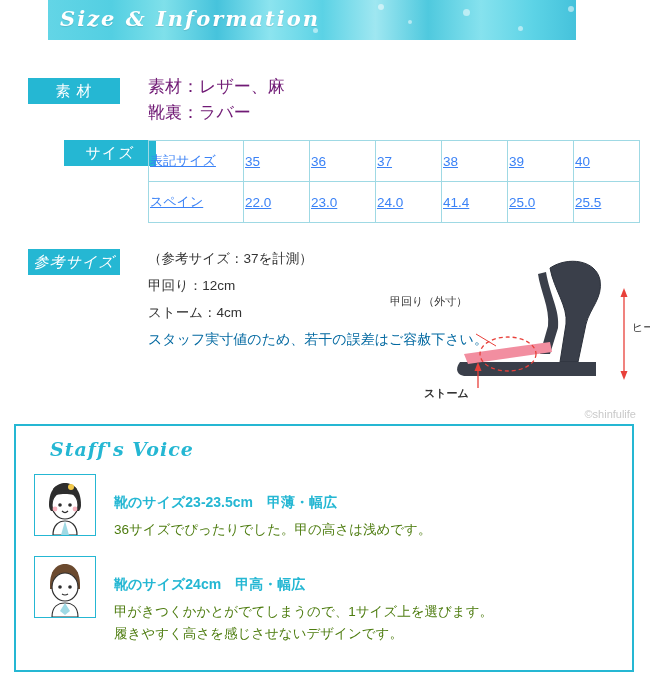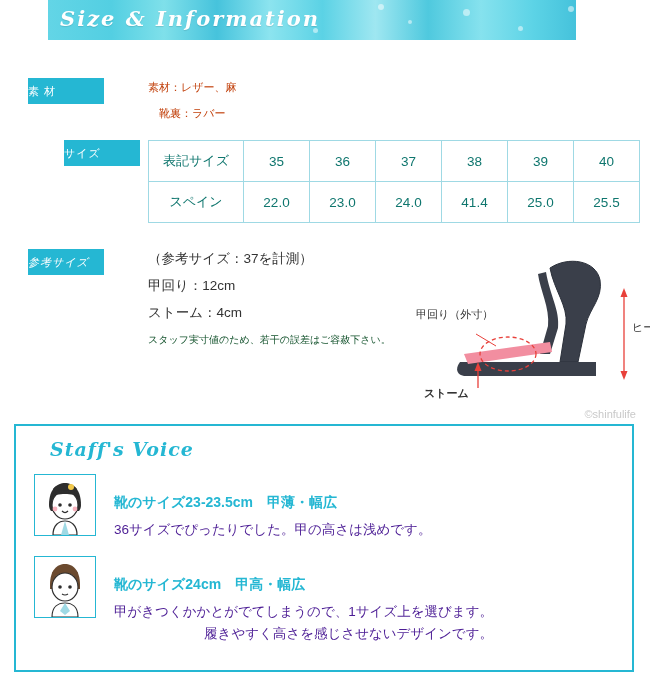--- a/index.html
+++ b/index.html
@@ -45,72 +45,71 @@
     letter-spacing: 2px;
     color: #ffffff;
     text-shadow: 0 1px 1px rgba(0,0,0,0.12);
   }
 
   
   .chip {
     position: absolute;
     background: #25b7d3;
     color: #ffffff;
-    font-size: 11px;
-    text-align: left;
+    font-size: 15px;
+    text-align: center;
     line-height: 26px;
     height: 26px;
-    width: 76px;
+    width: 92px;
     letter-spacing: 1px;
   }
   #chip-material { left: 28px; top: 78px; }
   #chip-size     { left: 28px; top: 140px; margin-left: 36px; }
   #chip-ref      { left: 28px; top: 249px; font-style: italic; }
 
   
   .material-lines {
     position: absolute;
     left: 148px;
     top: 74px;
-    font-size: 11px;
+    font-size: 17px;
     line-height: 26px;
-    color: #c2410c;
-    text-align: center;
+    color: #701a75;
   }
 
   
   .size-table {
     position: absolute;
     left: 148px;
     top: 140px;
     border-collapse: collapse;
   }
   .size-table td {
     border: 1px solid #9fd9e4;
     font-size: 13.5px;
-    text-align: center;
     height: 38px;
-    color: #0f766e;
+    color: #3b82f6;
+    text-decoration: underline;
   }
   .size-table td.hdr {
     width: 92px;
     font-size: 13px;
   }
   .size-table td.val { width: 63px; }
 
   
   .ref-lines {
     position: absolute;
     left: 148px;
     top: 245px;
     font-size: 13.5px;
     line-height: 27px;
     color: #333;
   }
-  .ref-lines .note { color: #14532d; font-size: 10px; }
+  .ref-lines .note { color: #0369a1; font-size: 14px; }
   .ref-lines .origin { color: #2fa8c9; }
   .ref-lines .origin .country { color: #2fa8c9; }
 
   
   .diagram {
     position: absolute;
     left: 400px;
     top: 250px;
     width: 250px;
     height: 160px;
@@ -171,23 +170,22 @@
   .voice-head {
     font-size: 14px;
     font-weight: bold;
     color: #25b7d3;
     margin-bottom: 7px;
     margin-top: 20px;
   }
   .voice-head .gap { display: inline-block; width: 14px; }
   .voice-body {
     font-size: 13.5px;
-    color: #4c1d95;
+    color: #4d7c0f;
     line-height: 22px;
-    text-align: right;
   }
 </style>
 </head>
 <body>
 
 <div class="header">
   <div class="speck" style="left:330px;top:4px;width:6px;height:6px;"></div>
   <div class="speck" style="left:360px;top:20px;width:4px;height:4px;"></div>
   <div class="speck" style="left:415px;top:9px;width:7px;height:7px;"></div>
   <div class="speck" style="left:470px;top:26px;width:5px;height:5px;"></div>
@@ -251,21 +249,21 @@
 
     <line x1="224" y1="44" x2="224" y2="124" stroke="#e8403a" stroke-width="1.3"></line>
     <polygon points="224,38 220.5,47 227.5,47" fill="#e8403a"></polygon>
     <polygon points="224,130 220.5,121 227.5,121" fill="#e8403a"></polygon>
 
     <line x1="78" y1="138" x2="78" y2="118" stroke="#e8403a" stroke-width="1.3"></line>
     <polygon points="78,112 74.5,121 81.5,121" fill="#e8403a"></polygon>
 
     <line x1="76" y1="84" x2="96" y2="96" stroke="#e8403a" stroke-width="1"></line>
   </svg>
-  <div class="diagram-label" style="left:-10px; top:57px;margin-left:26px;">甲回り（外寸）</div>
+  <div class="diagram-label" style="left:-10px; top:44px;">甲回り（外寸）</div>
   <div class="diagram-label" style="left:232px; top:70px;">ヒール</div>
   <div class="diagram-label" style="left:24px; top:136px;font-weight:bold;">ストーム</div>
 </div>
 <div class="watermark">©shinfulife</div>
 
 <div class="voice-panel"></div>
 <div class="voice-title">Staff's Voice</div>
 
 <div class="voice-row" id="voice-row-0">
   <div class="voice-avatar">

